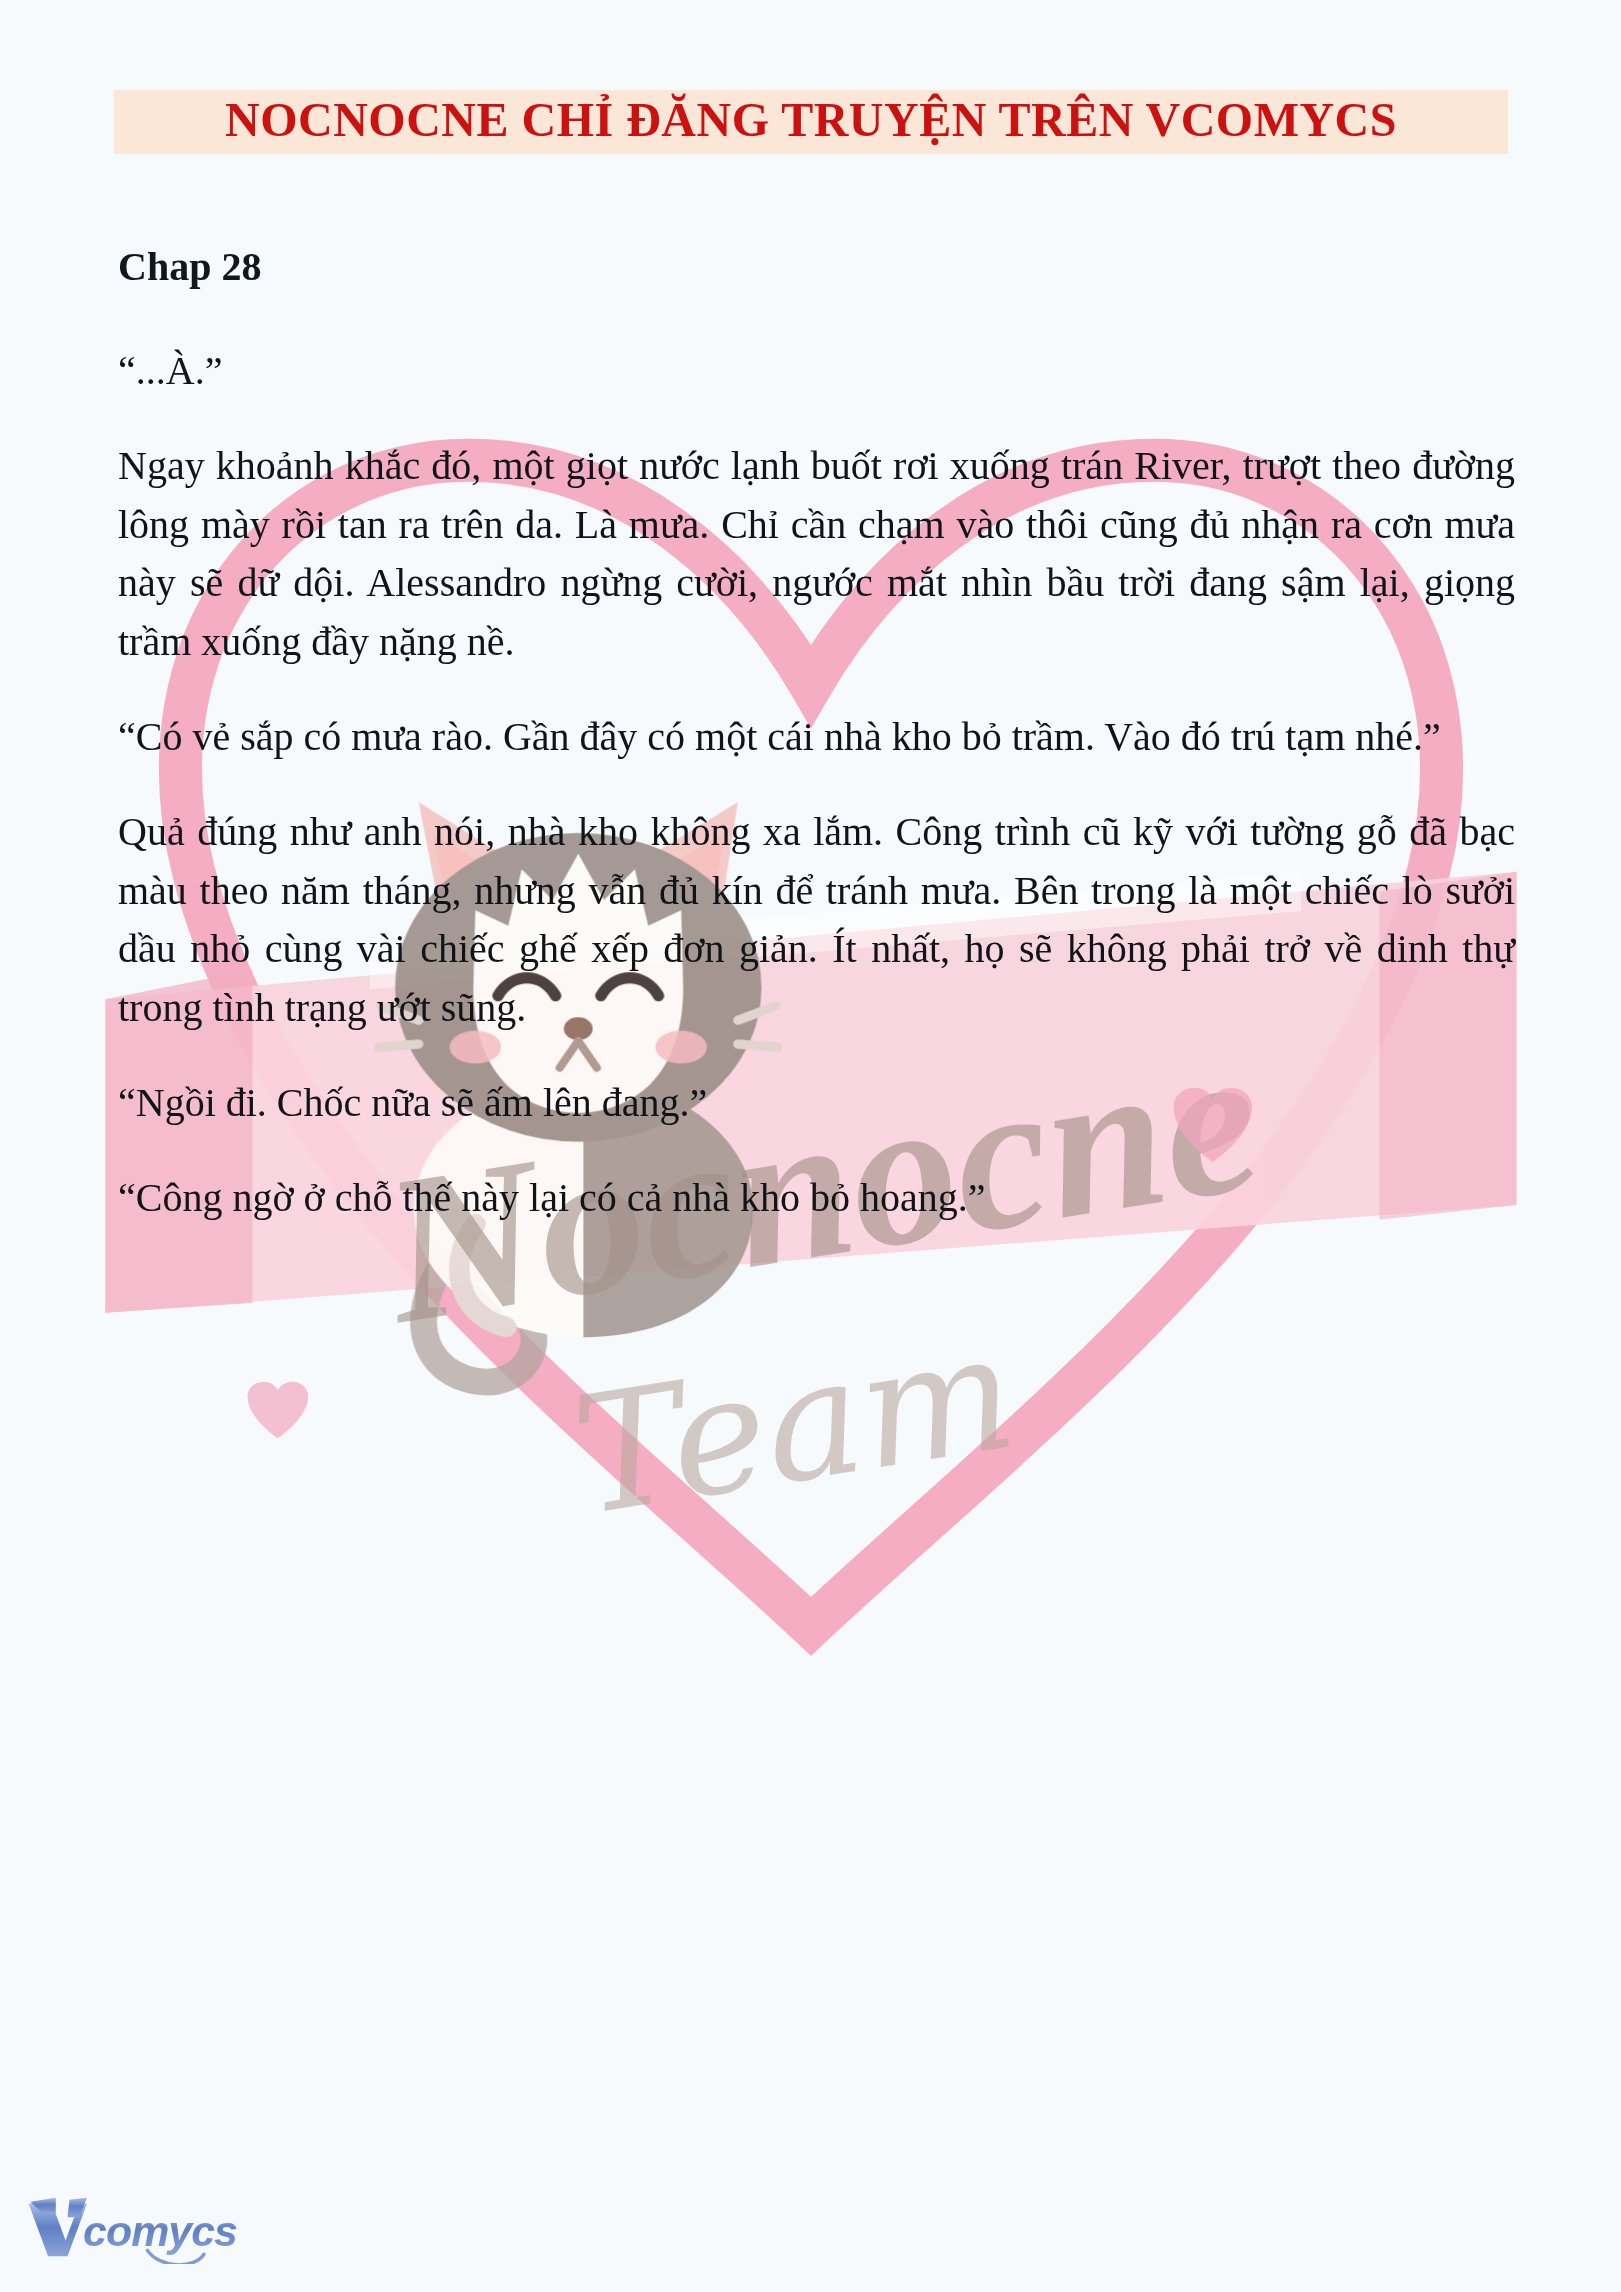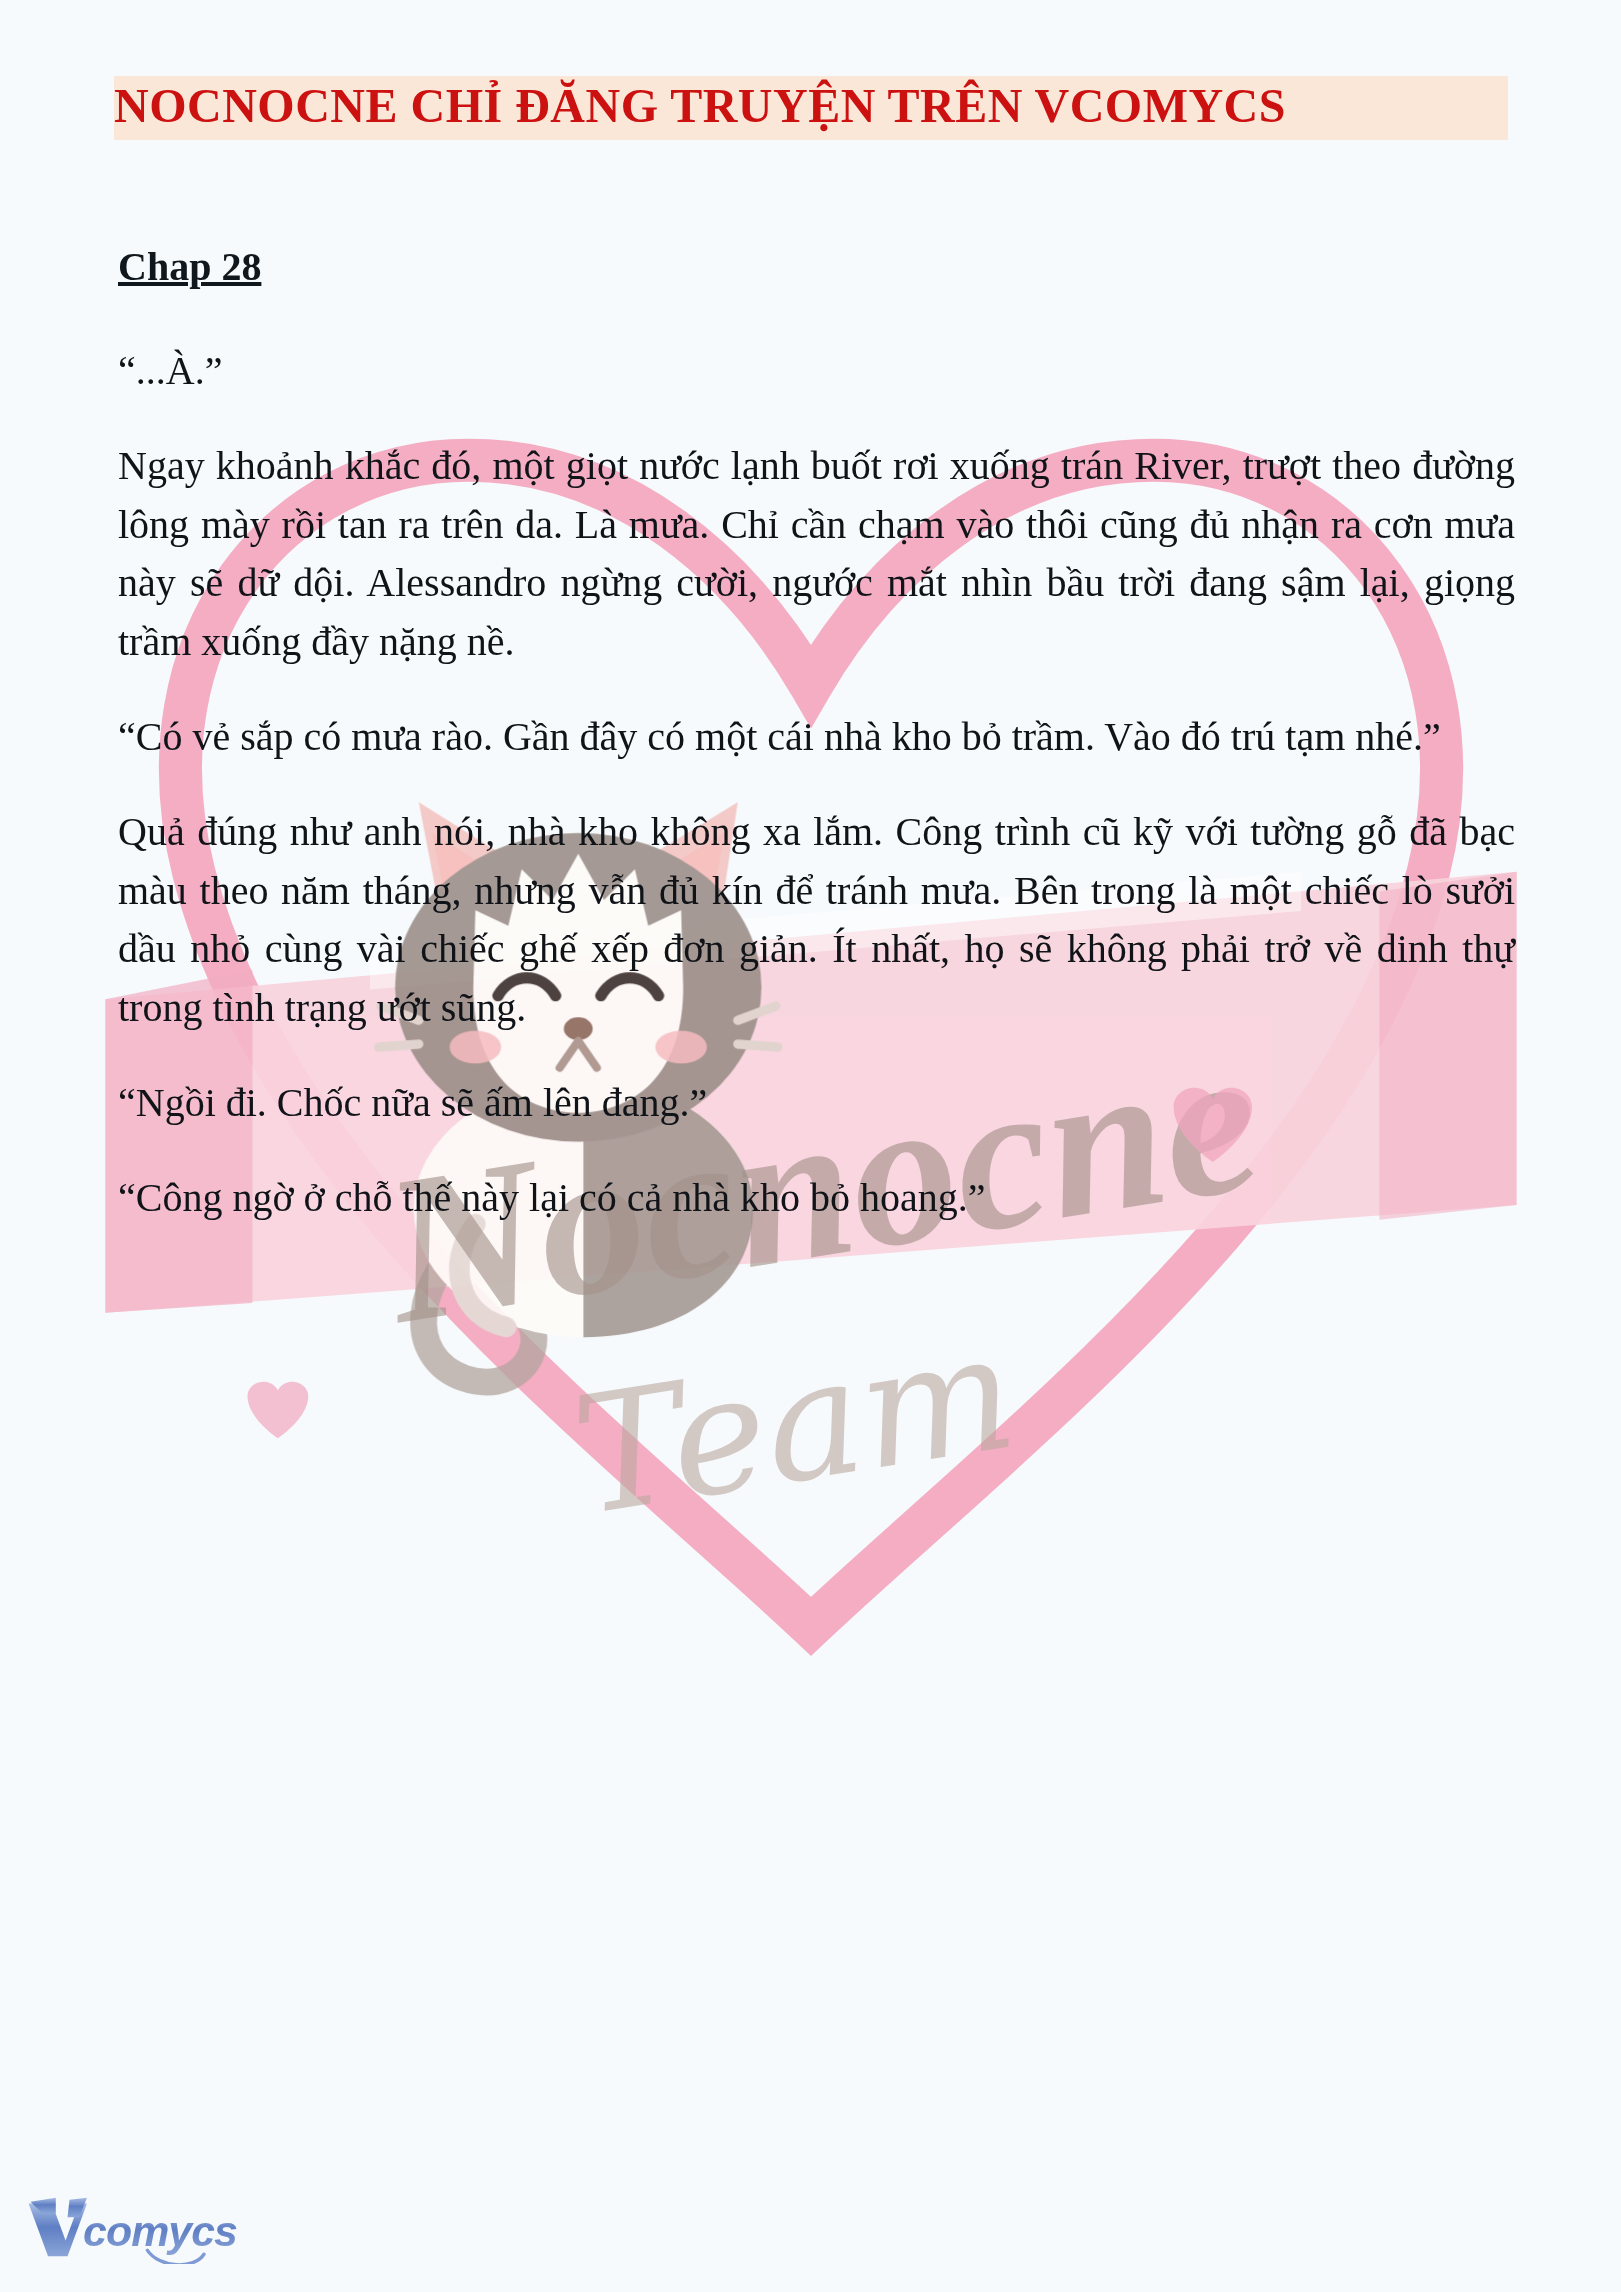--- a/index.html
+++ b/index.html
@@ -41,23 +41,24 @@
     width: 1621px;
     height: 2293px;
     box-sizing: border-box;
     padding: 0;
   }
 
   
   #header-banner {
     position: absolute;
     left: 114px;
-    top: 76px;
+    top: 90px;
     width: 1394px;
     background: #fbe7d8;
+    text-align: center;
     padding: 5.9px 0 9.8px 0;
   }
   #header-title {
     font-family: "Liberation Serif", "DejaVu Serif", serif;
     font-weight: bold;
     font-size: 48px;
     letter-spacing: 0.5px;
     color: #cc1111;
     line-height: 1.0;
     white-space: nowrap;
@@ -71,21 +72,20 @@
     width: 1397px;
   }
 
   .chap-heading {
     font-family: "Liberation Serif", "DejaVu Serif", serif;
     font-weight: bold;
     font-size: 40px;
     color: #10171d;
     margin: 0 0 53px 0;
     line-height: 1.1;
-    text-decoration: underline;
   }
 
   .para {
     font-family: "Liberation Serif", "DejaVu Serif", serif;
     font-size: 40px;
     line-height: 1.47;
     color: #101418;
     margin: 0 0 36px 0;
     text-align: justify;
     text-justify: inter-word;

